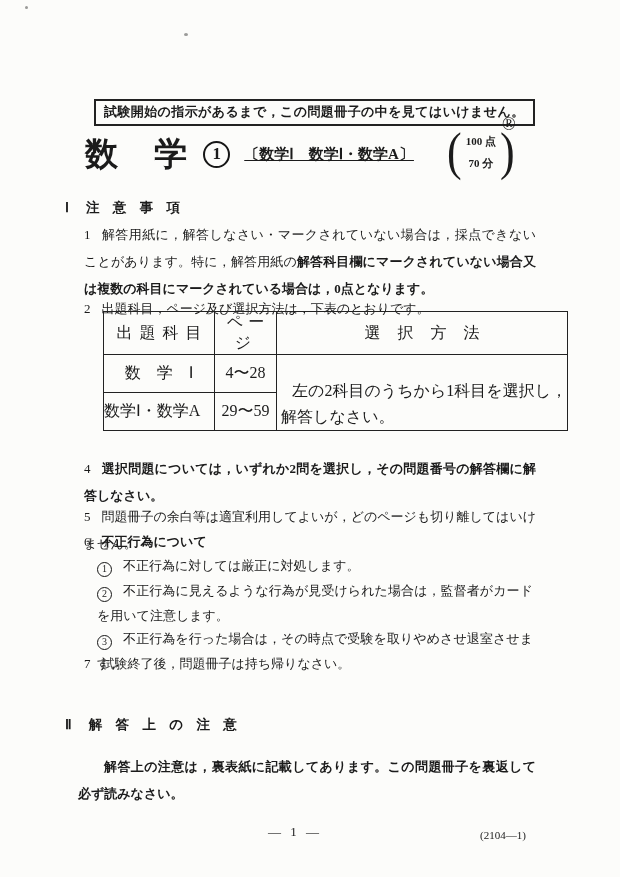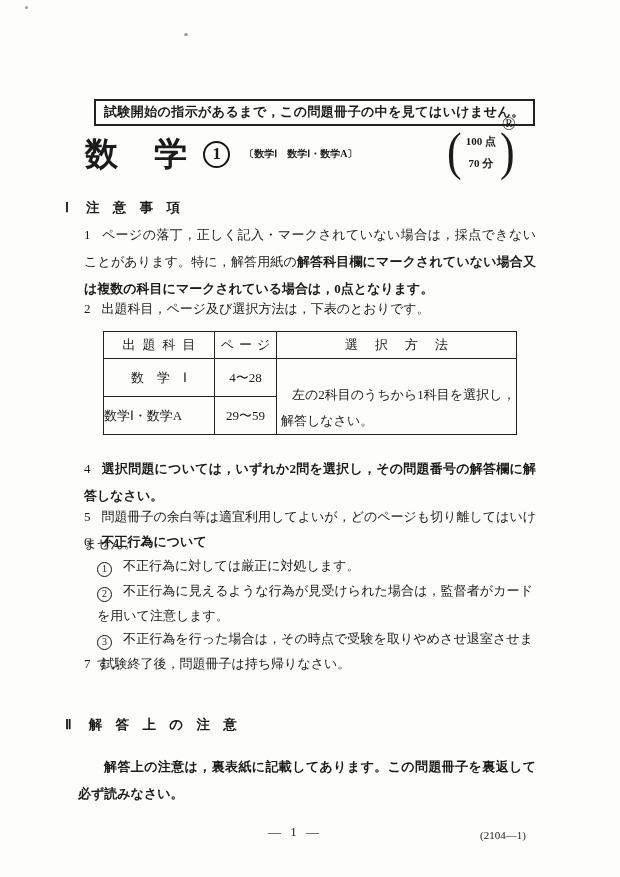--- a/index.html
+++ b/index.html
@@ -22,43 +22,43 @@
   
   .reg-mark { position:absolute; left:502px; top:114px; font-size:18px; }
   .title-row { position:absolute; left:85px; top:133px; height:42px; display:flex; align-items:center; }
   .subject { font-size:33px; font-weight:bold; letter-spacing:14px; white-space:nowrap; }
   .circle-num {
     box-sizing:border-box; width:27px; height:27px; margin:0 14px 0 2px;
     border:2.2px solid #161616; border-radius:50%;
     display:inline-flex; align-items:center; justify-content:center;
     font-size:17px; font-weight:bold;
   }
-  .bracket { font-size:10px; font-weight:bold; white-space:nowrap; }
+  .bracket { font-size:15px; font-weight:bold; white-space:nowrap;text-decoration:underline; }
   .score { position:absolute; left:447px; top:130px; display:flex; align-items:center; }
   .paren { font-size:44px; font-weight:400; line-height:1; transform:scaleY(1.18); }
   .score-lines { text-align:center; font-size:11px; font-weight:600; line-height:22px; padding:0 4px; white-space:nowrap; }
 
   
   .sec-head { position:absolute; left:65px; font-size:13.5px; font-weight:bold; white-space:nowrap; }
   .sec-head .numeral { margin-right:17px; }
   .sec-head .sec-title { letter-spacing:5px; }
 
   
   .item {
     position:absolute; left:84px; width:452px;
     font-size:13px; line-height:27px; text-align:justify;
   }
   .item .inum { margin-right:11px; }
   .item b, .item .bold { font-weight:bold; }
 
   
   .qtable {
-    position:absolute; left:103px; top:331px;
+    position:absolute; left:103px; top:311px;
     border-collapse:collapse; table-layout:fixed;
-    font-size:13px;
+    font-size:16px;
   }
   .qtable th, .qtable td { border:1.6px solid #222; height:26px; padding:0; }
   .col-subject { width:110px; }
   .col-pages   { width:61px; }
   .col-method  { width:239px; }
   .qtable th { font-weight:normal; text-align:center; }
   .th-subject { letter-spacing:7px; text-indent:7px; }
   .th-pages   { letter-spacing:5px; text-indent:5px; }
   .th-method  { letter-spacing:17px; text-indent:17px; }
   .c-sub  { text-align:center;margin-top:44px; }
@@ -119,21 +119,21 @@
       <div>70 分</div>
     </span>
     <span class="paren">)</span>
   </div>
 
   <div class="sec-head" style="top:199px">
     <span class="numeral">Ⅰ</span><span class="sec-title">注 意 事 項</span>
   </div>
 
   <div class="item" style="top:221px">
-    <span class="inum">1</span><span>ページの落丁，正しく記入・マークされていない場合は，採点できないことがあります。特に，解答用紙の</span><b>解答科目欄にマークされていない場合又は複数の科目にマークされている場合は，0点となります。</b>
+    <span class="inum">1</span><span>解答用紙に，解答しなさい・マークされていない場合は，採点できないことがあります。特に，解答用紙の</span><b>解答科目欄にマークされていない場合又は複数の科目にマークされている場合は，0点となります。</b>
   </div>
 
   <div class="item" style="top:295px">
     <span class="inum">2</span><span>出題科目，ページ及び選択方法は，下表のとおりです。</span>
   </div>
 
   <table class="qtable">
     <tbody>
         <tr>
       <th class="col-subject th-subject">出題科目</th>

